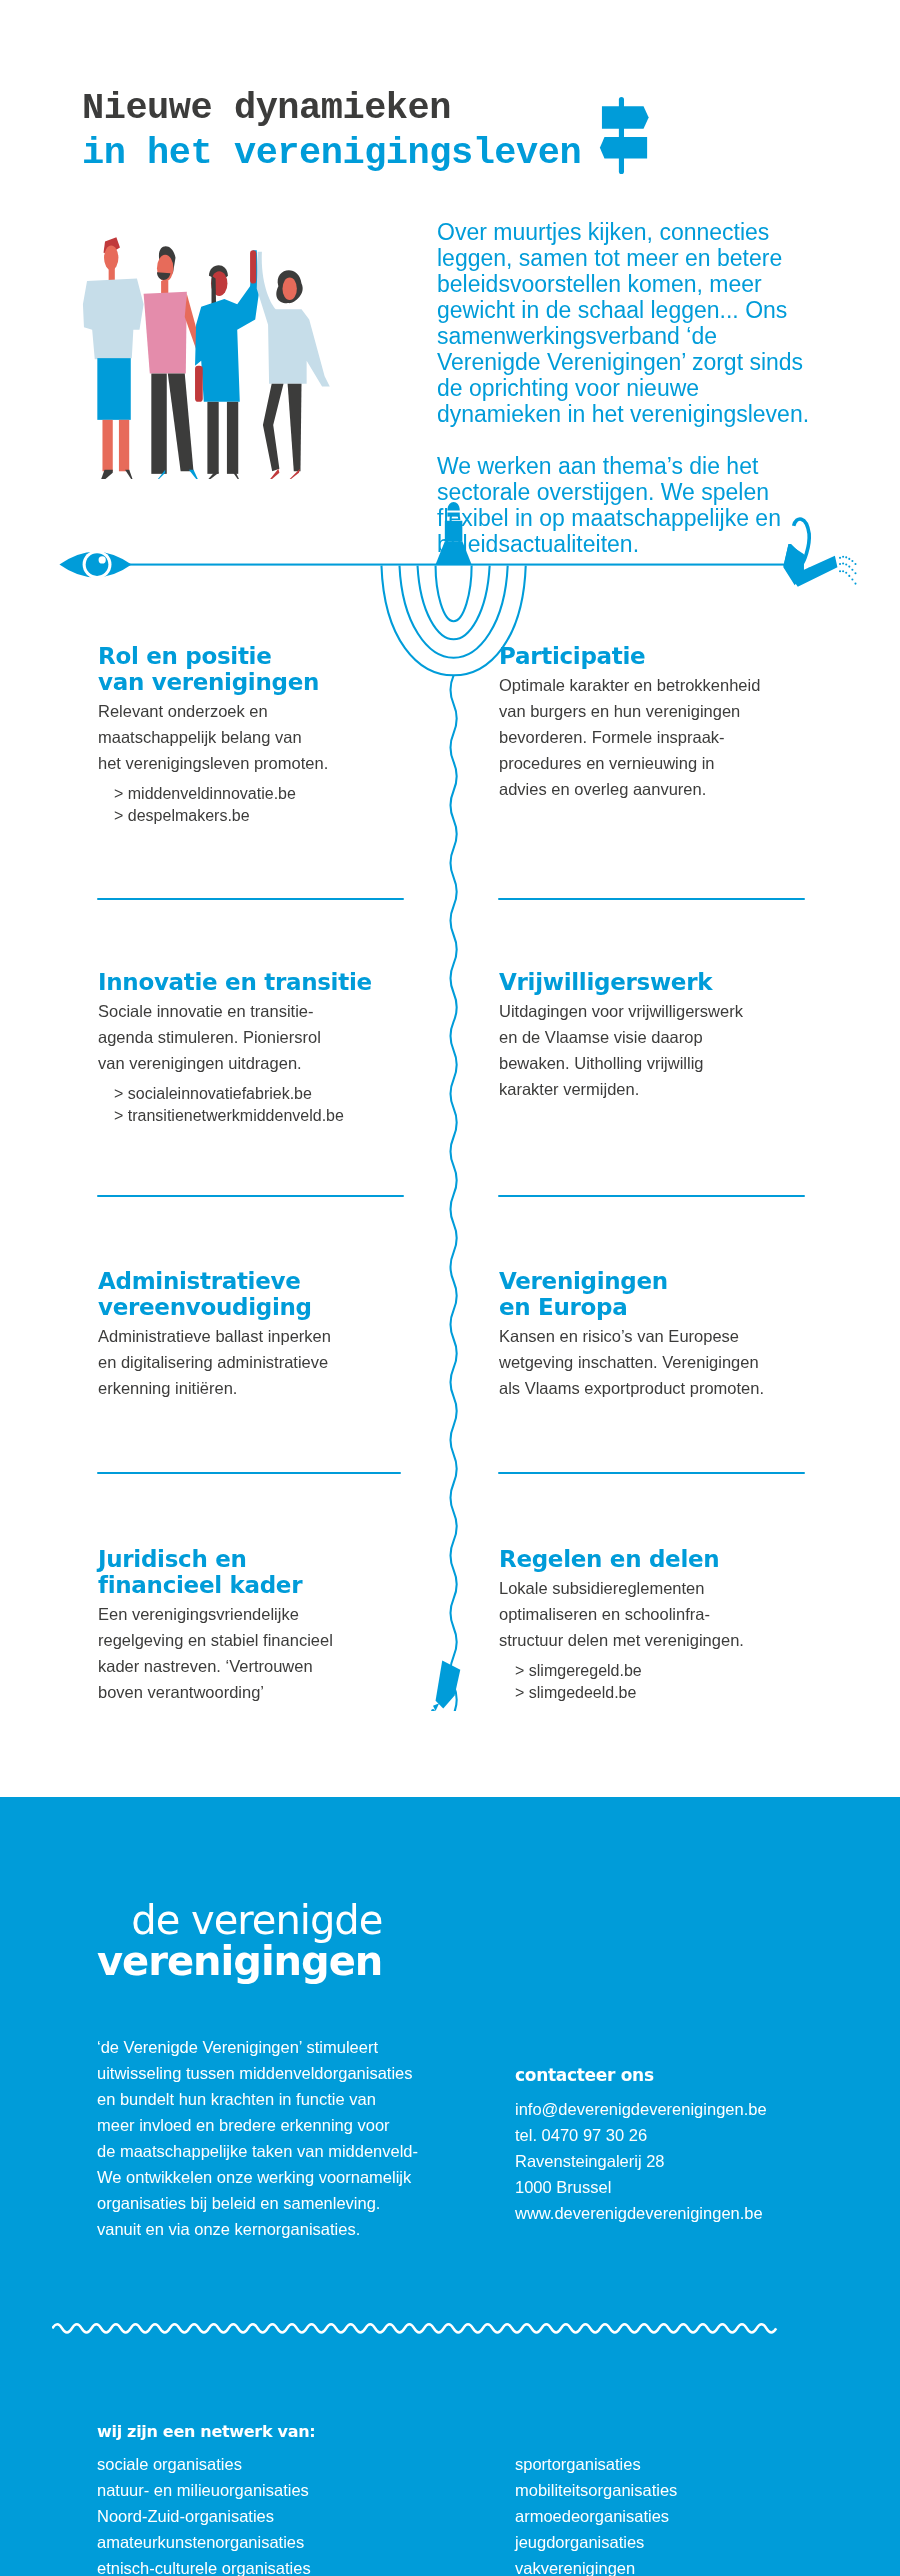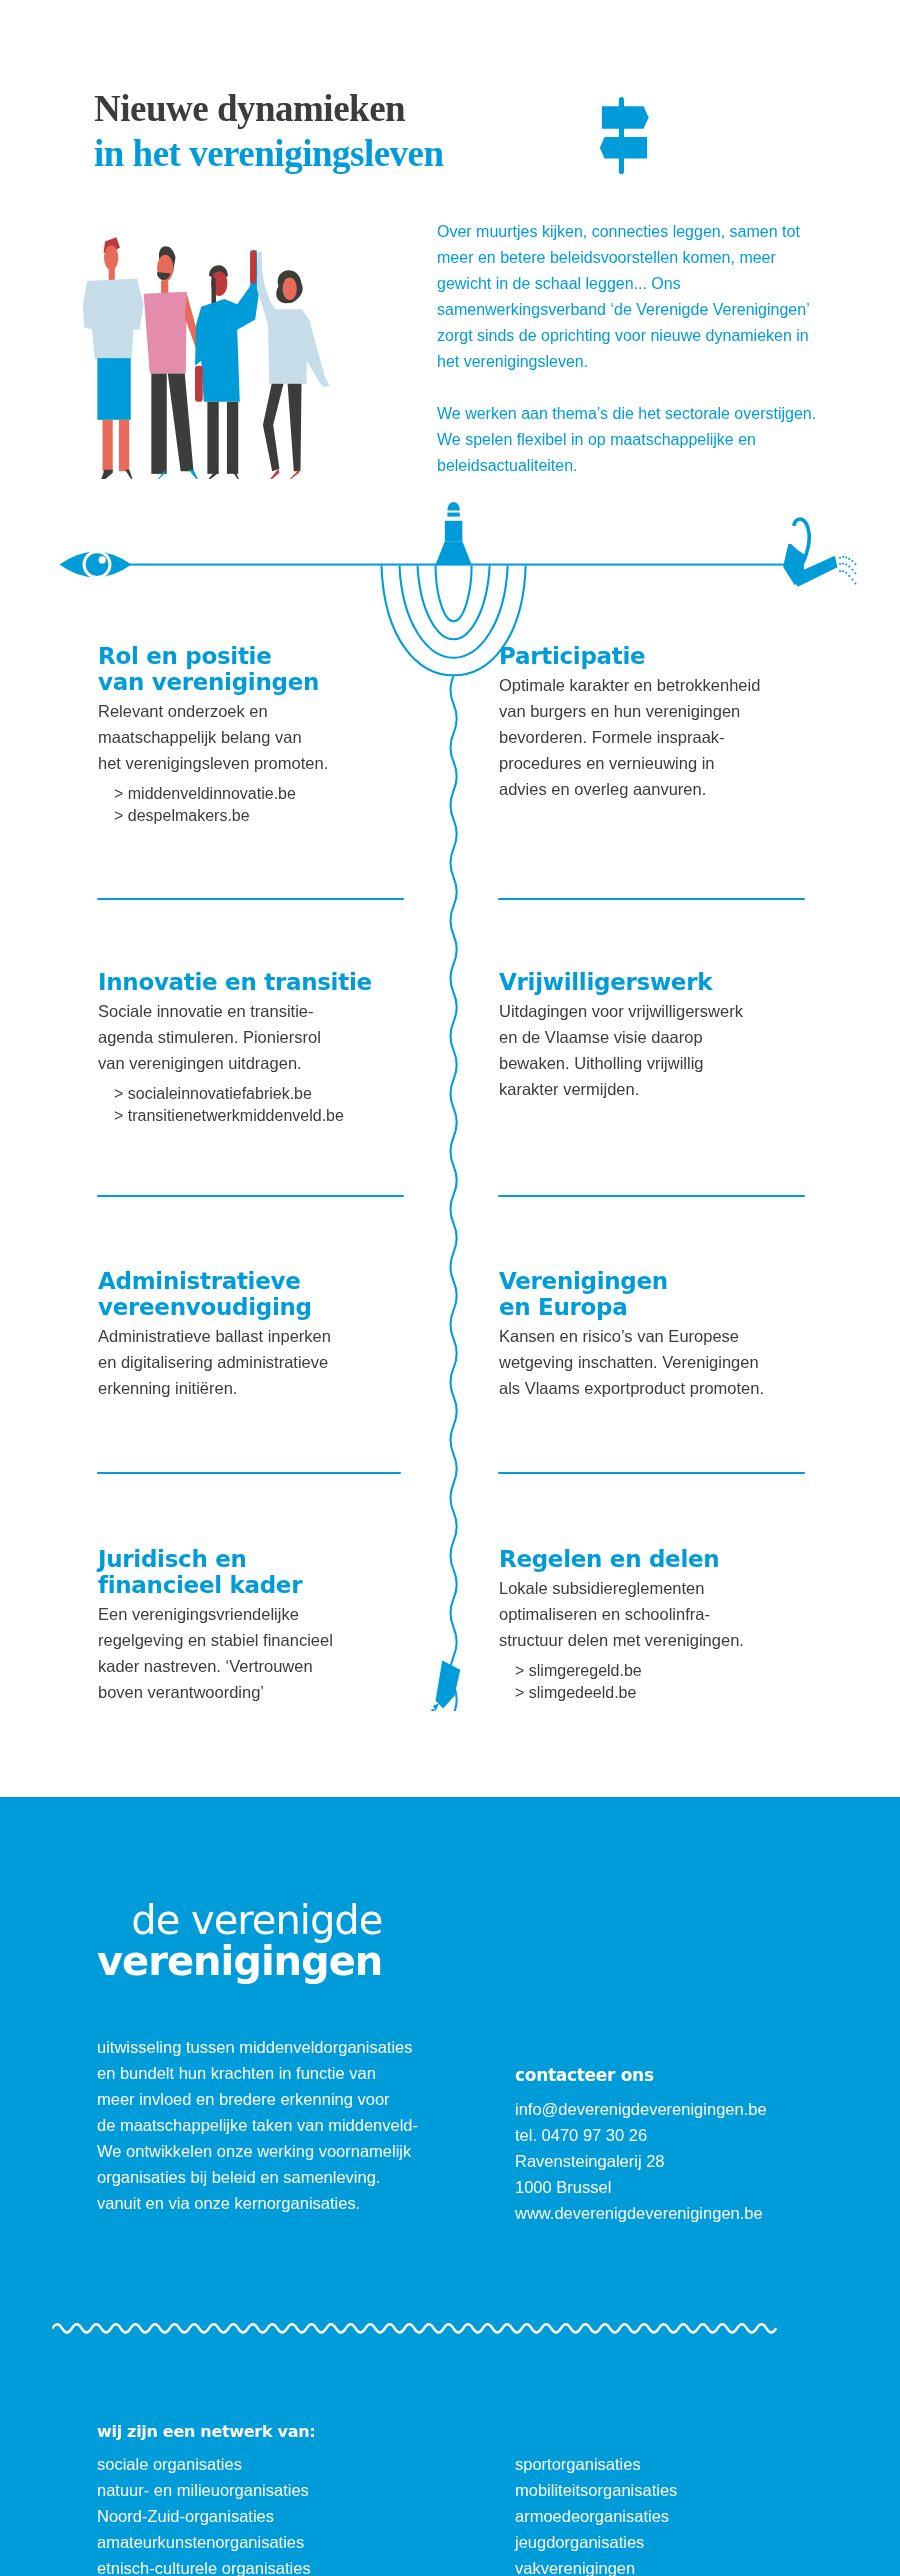--- a/index.html
+++ b/index.html
@@ -1,27 +1,27 @@
 <!DOCTYPE html>
 <html style="font-size:8.2px"><head>
 <meta charset="utf-8">
 <style>
   * { box-sizing: border-box; margin: 0; padding: 0; }
   html, body { width: 901px; background: #ffffff; }
   body { font-family: "Liberation Sans", sans-serif; color: #3c3c3b; position: relative; height: 2702px; overflow: hidden; }
   .abs { position: absolute; }
 
   
-  .title { left: 94px; top: 86px; font-family: Liberation Serif, serif; font-weight: bold; font-size: 37px; line-height: 45px; letter-spacing: -0.5px; }
+  .title { left: 82px; top: 86px; font-family: Liberation Mono, monospace; font-weight: bold; font-size: 37px; line-height: 45px; letter-spacing: -0.5px; }
   .title .l1 { color: #3c3c3b; display: block; }
   .title .l2 { color: #009cd9; display: block; }
   .signpost { left: 598px; top: 95px; width: 46px; width: 57px; height: 77px; }
 
   .people { left: 67px; top: 227px; width: 361px; height: 252px; }
-  .intro { left: 437px; top: 219px; width: 381px; font-size: 16px; line-height: 26px; color: #009cd9; }
+  .intro { left: 437px; top: 219px; width: 381px; font-size: 23px; line-height: 26px; color: #009cd9; }
   .intro p + p { margin-top: 26px; }
 
   
   .decor { left: 0; top: 495px; width: 901px; height: 1216px; }
 
   
   .theme { position: absolute; width: 309px; }
   .theme h2 { font-family: "DejaVu Sans", sans-serif; font-weight: bold; font-size: 23px; line-height: 26px; color: #009cd9; letter-spacing: -0.3px; margin-bottom: 3.1px; }
   .theme .desc { font-size: 16.5px; line-height: 26px; color: #3c3c3b; }
   .theme .links { margin-top: 7.2px; font-size: 16px; line-height: 21.6px; color: #3c3c3b; margin-left: 16px; }
@@ -266,20 +266,21 @@
   </div>
 </div>
 
 <div class="abs footer">
   <div class="logo">
     <span class="a">de verenigde</span>
     <span class="b">verenigingen</span>
   </div>
 
   <div class="about">
+    <div>‘de Verenigde Verenigingen’ stimuleert</div>
     <div>uitwisseling tussen middenveldorganisaties</div>
     <div>en bundelt hun krachten in functie van</div>
     <div>meer invloed en bredere erkenning voor</div>
     <div>de maatschappelijke taken van middenveld-</div>
     <div>We ontwikkelen onze werking voornamelijk</div>
     <div>organisaties bij beleid en samenleving.</div>
     <div>vanuit en via onze kernorganisaties.</div>
   </div>
 
   <div class="contact">

